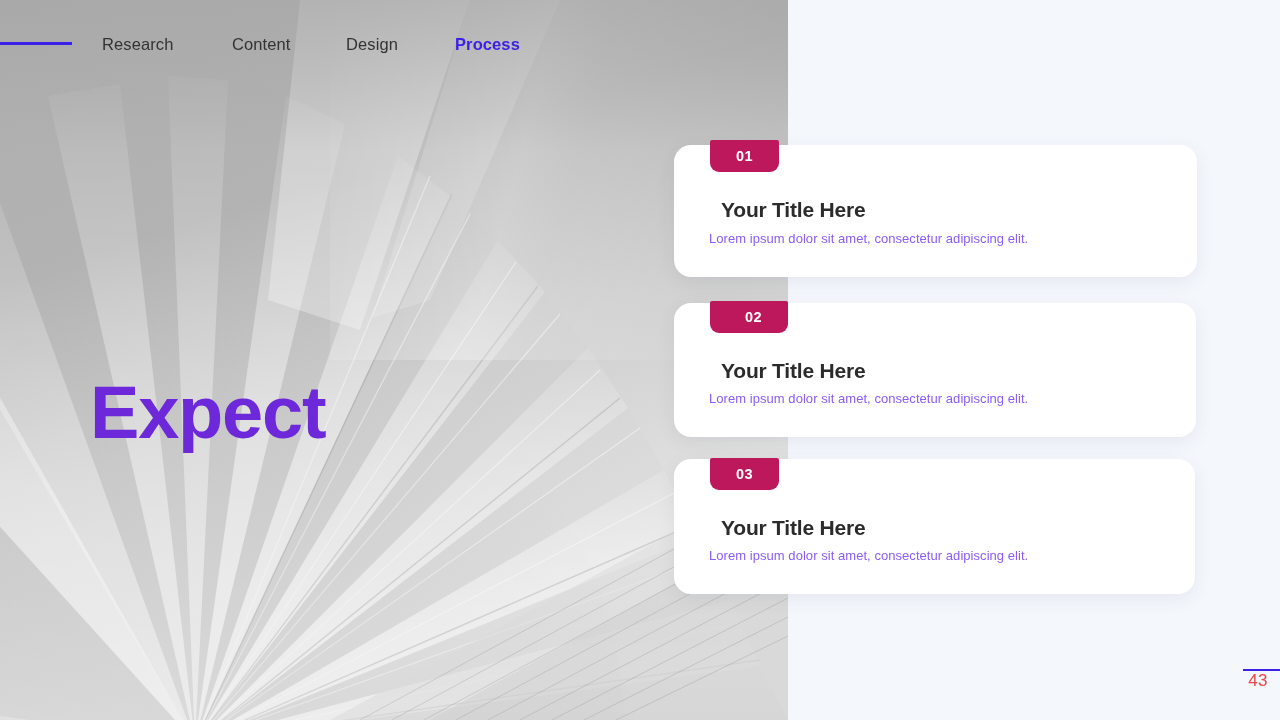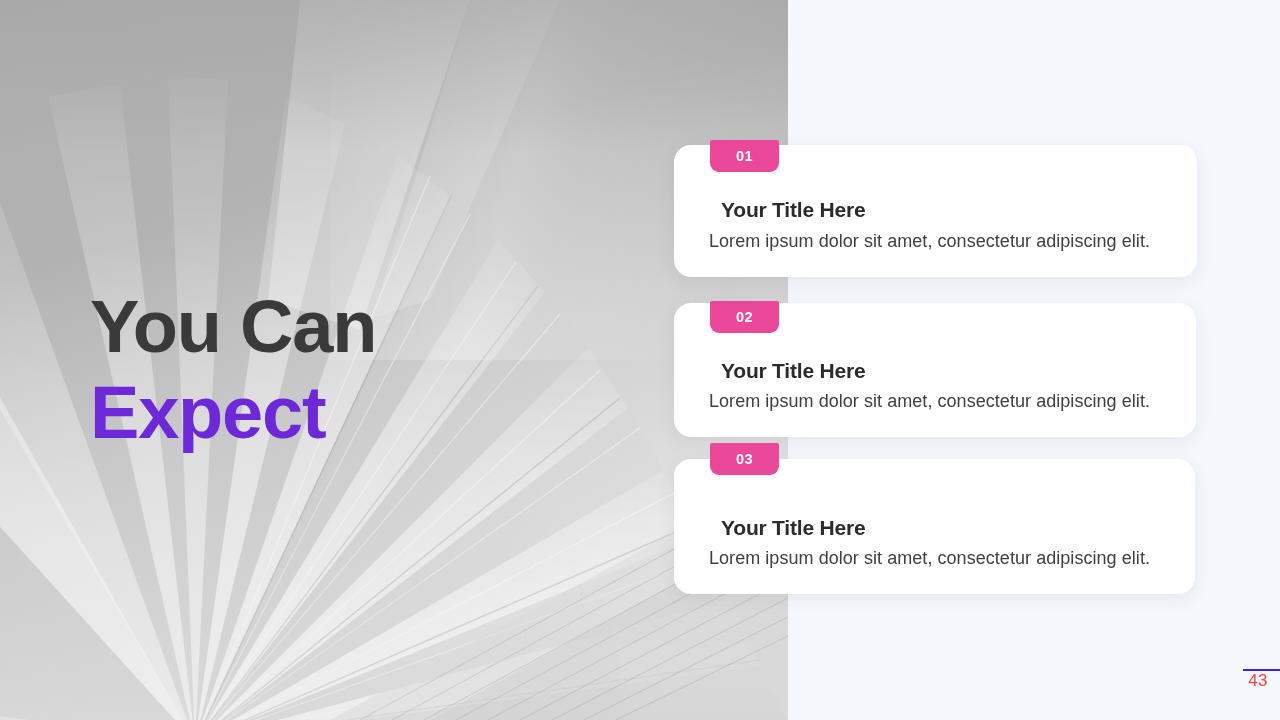--- a/index.html
+++ b/index.html
@@ -105,52 +105,52 @@
     box-shadow: 0 5px 18px rgba(70, 80, 110, .085);
   }
   .card-1 { left: 674px; top: 145px;  width: 523px; height: 132px; }
   .card-2 { left: 674px; top: 303px;  width: 522px; height: 134px; }
   .card-3 { left: 674px; top: 459px;  width: 521px; height: 135px; }
 
   .badge {
     position: absolute;
     width: 69px;
     height: 32px;
-    background: #ec4899;
+    background: #be185d;
     border-radius: 2px 2px 9px 9px;
     color: #ffffff;
     font-size: 14.5px;
     font-weight: bold;
     letter-spacing: .4px;
     text-align: center;
     line-height: 32px;
   }
   .badge-1 { left: 710px; top: 140px; }
-  .badge-2 { left: 710px; top: 301px; }
-  .badge-3 { left: 710px; top: 443px; }
+  .badge-2 { left: 710px; top: 301px; padding-left: 9px; }
+  .badge-3 { left: 710px; top: 458px; }
 
   .card-title {
     position: absolute;
     left: 709px;
     font-size: 21px;
     font-weight: bold;
     color: #2b2b2b;
     letter-spacing: -.2px;
     white-space: nowrap;
     margin-left: 12px;
   }
   .card-title-1 { top: 198px; }
   .card-title-2 { top: 359px; }
   .card-title-3 { top: 516px; }
 
   .card-body {
     position: absolute;
     left: 709px;
-    font-size: 18px;
-    color: #404040;
+    font-size: 13px;
+    color: #8b5cf6;
     letter-spacing: .05px;
     white-space: nowrap;
   }
   .card-body-1 { top: 231px; }
   .card-body-2 { top: 391px; }
   .card-body-3 { top: 548px; }
 
   
   .page-rule {
     position: absolute;
@@ -278,24 +278,31 @@
       <ellipse cx="195" cy="735" rx="430" ry="430" fill="url(#glow)"></ellipse>
 
       <polygon points="300,0 470,0 360,330 268,300" fill="#ffffff" opacity=".30"></polygon>
       <polygon points="470,0 560,0 430,300 372,318" fill="#ffffff" opacity=".16"></polygon>
       <rect x="330" y="0" width="460" height="360" fill="url(#rimlight)" opacity=".55"></rect>
 
       <rect x="0" y="0" width="788" height="150" fill="url(#topfade)" opacity=".62"></rect>
     </svg>
   </div>
 
+  <nav class="nav">
+    <div class="nav-rule"></div>
+    <a class="nav-item nav-i0">Research</a>
+    <a class="nav-item nav-i1">Content</a>
+    <a class="nav-item nav-i2">Design</a>
+    <a class="nav-item nav-i3 active">Process</a>
+  </nav>
 
   <h1 class="headline">
     <br>
-    <span>You Can</span><br>
+    <br>
     <span class="accent">Expect</span>
   </h1>
 
   <div class="card card-1"></div>
   <div class="badge badge-1">01</div>
   <div class="card-title card-title-1">Your Title Here</div>
   <div class="card-body card-body-1">Lorem ipsum dolor sit amet, consectetur adipiscing elit.</div>
 
   <div class="card card-2"></div>
   <div class="badge badge-2">02</div>

